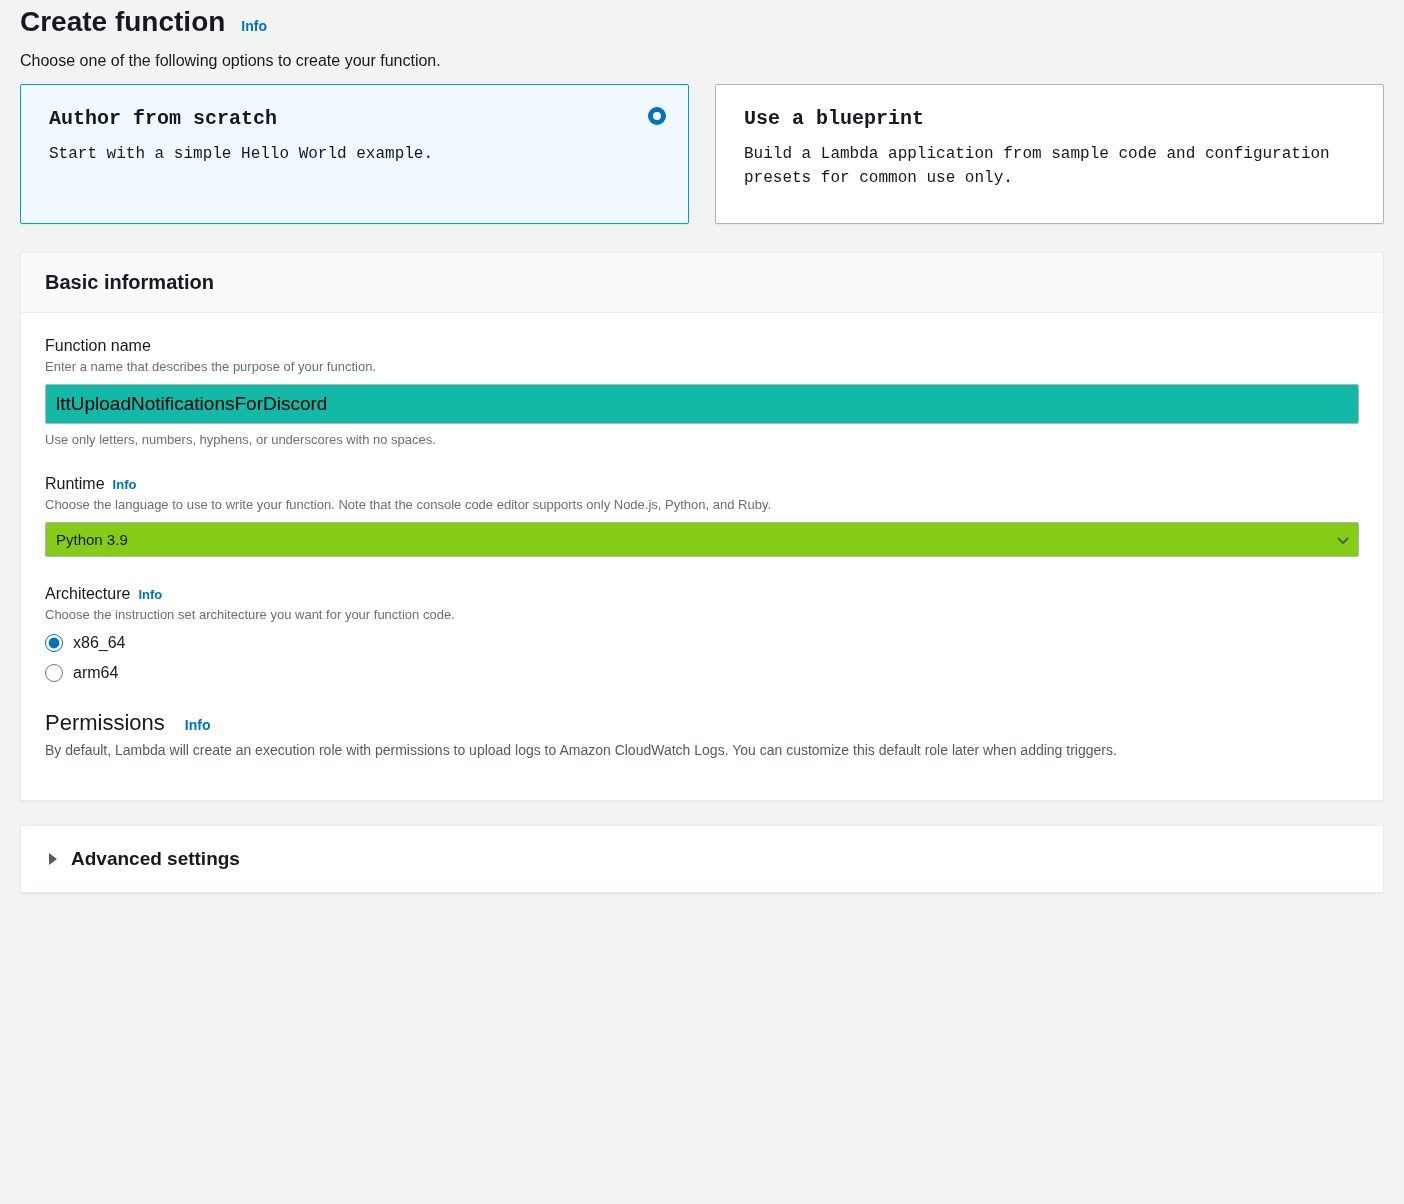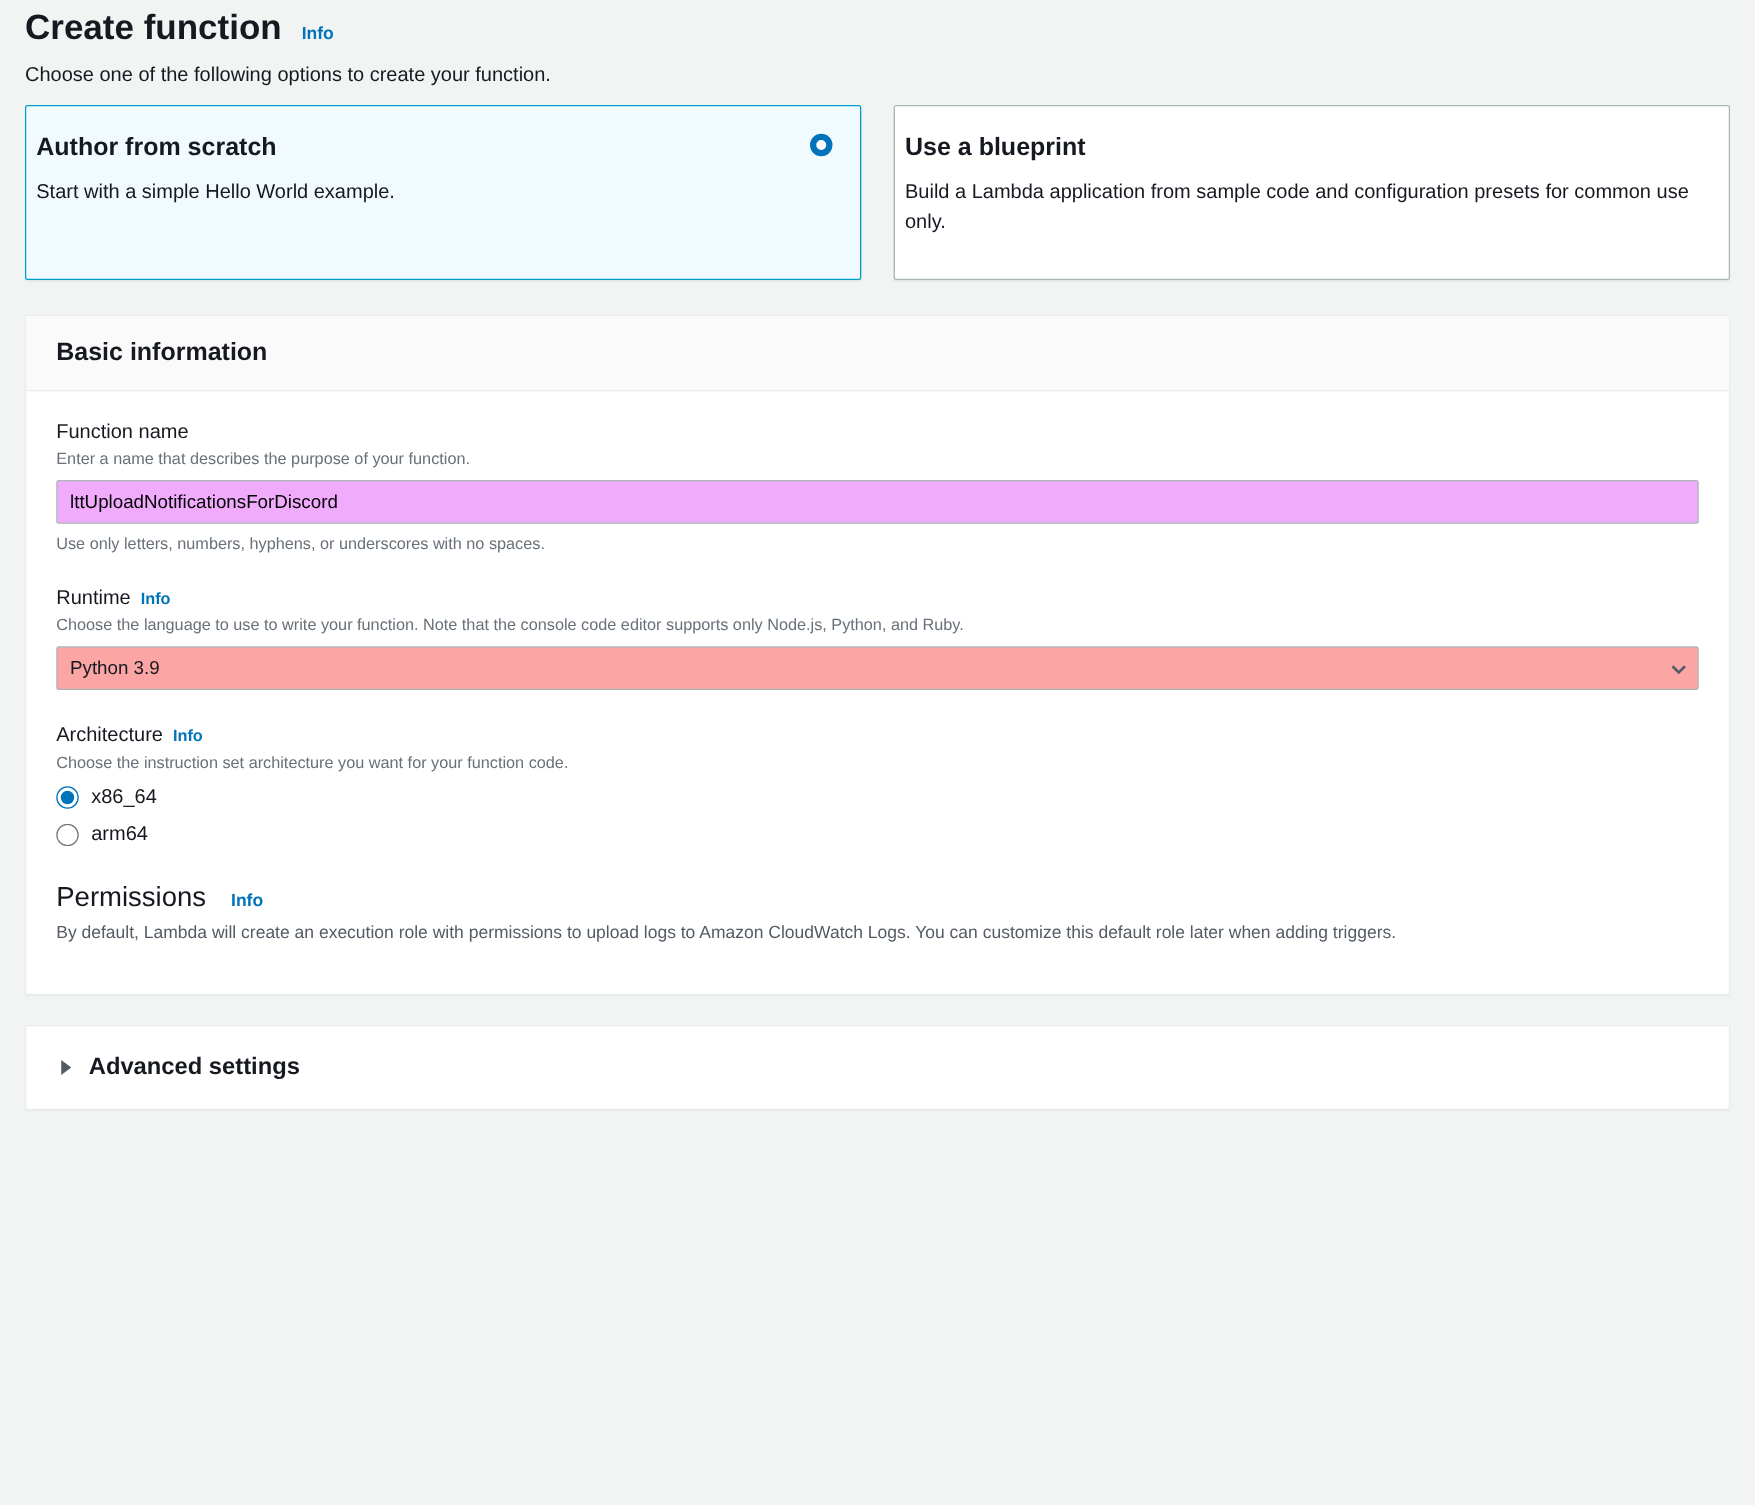--- a/index.html
+++ b/index.html
@@ -12,23 +12,24 @@
   }
   .page { padding: 0 20px 40px 20px; }
   .page-header { display: flex; align-items: baseline; gap: 16px; padding-top: 6px; }
   h1 { font-size: 28px; font-weight: 700; }
   .info-link { color: #0073bb; font-size: 14px; font-weight: 700; cursor: pointer; }
   .info-link-sm { color: #0073bb; font-size: 13px; font-weight: 700; cursor: pointer; margin-left: 8px; }
   .subtitle { font-size: 16px; color: #16191f; margin: 14px 0 14px 0; }
   .cards { display: flex; gap: 26px; }
   .card {
     flex: 1; background: #fff; border: 1px solid #aab7b8;
-    border-radius: 2px; padding: 22px 24px 30px 8px; min-height: 140px;
+    border-radius: 2px; padding: 22px 24px 30px 28px; min-height: 140px;
     position: relative; cursor: pointer;
     box-shadow: 0 1px 1px rgba(0,0,0,0.05);
+    font-family: Liberation Mono, monospace;
   }
   .card.selected { border: 1px solid #00a1c9; background: #f1faff; }
   .card h3 { font-size: 20px; font-weight: 700; margin-bottom: 12px; padding-right: 40px; }
   .card p { font-size: 16px; color: #16191f; line-height: 1.5; }
   .card .radio-ind {
     position: absolute; right: 22px; top: 22px;
     width: 18px; height: 18px; border-radius: 50%;
     border: 5px solid #0073bb; background: #fff;
   }
   .panel {
@@ -39,28 +40,28 @@
     padding: 18px 24px; border-bottom: 1px solid #eaeded;
     font-size: 20px; font-weight: 700;
     background: #fafafa;
   }
   .panel-body { padding: 24px; }
   .field { margin-bottom: 28px; }
   .field-label { font-size: 16px; font-weight: 400; color: #16191f; display:flex; align-items:baseline;}
   .field-label strong { font-weight:400; font-size:16px;}
   .field-hint { font-size: 13px; color: #687078; margin-top: 4px; }
   .text-input {
-    width: 100%; padding: 8px 10px; font-size: 15px;
+    width: 100%; padding: 8px 10px; font-size: 19px;
     border: 1px solid #aab7b8; border-radius: 2px; margin-top: 10px;
-    background:#f0abfc;
+    background:#14b8a6;
   }
   .select-wrap { position: relative; margin-top: 10px; }
   .select {
     width: 100%; padding: 8px 30px 8px 10px; font-size: 15px;
-    border: 1px solid #aab7b8; border-radius: 2px; background:#fca5a5;
+    border: 1px solid #aab7b8; border-radius: 2px; background:#84cc16;
     appearance: none; cursor:pointer;
   }
   .select-caret {
     position:absolute; right:10px; top:50%; transform:translateY(-50%);
     pointer-events:none;
   }
   .radio-row { display:flex; align-items:center; gap: 10px; margin-top: 12px; font-size:16px; cursor:pointer;}
   .radio-row input { width:18px; height:18px; accent-color:#0073bb; }
   .section-h { font-size: 22px; font-weight:400; display:flex; align-items:baseline; gap:12px; margin-top:6px;}
   .section-desc { font-size: 14px; color:#545b64; margin-top:6px; }

